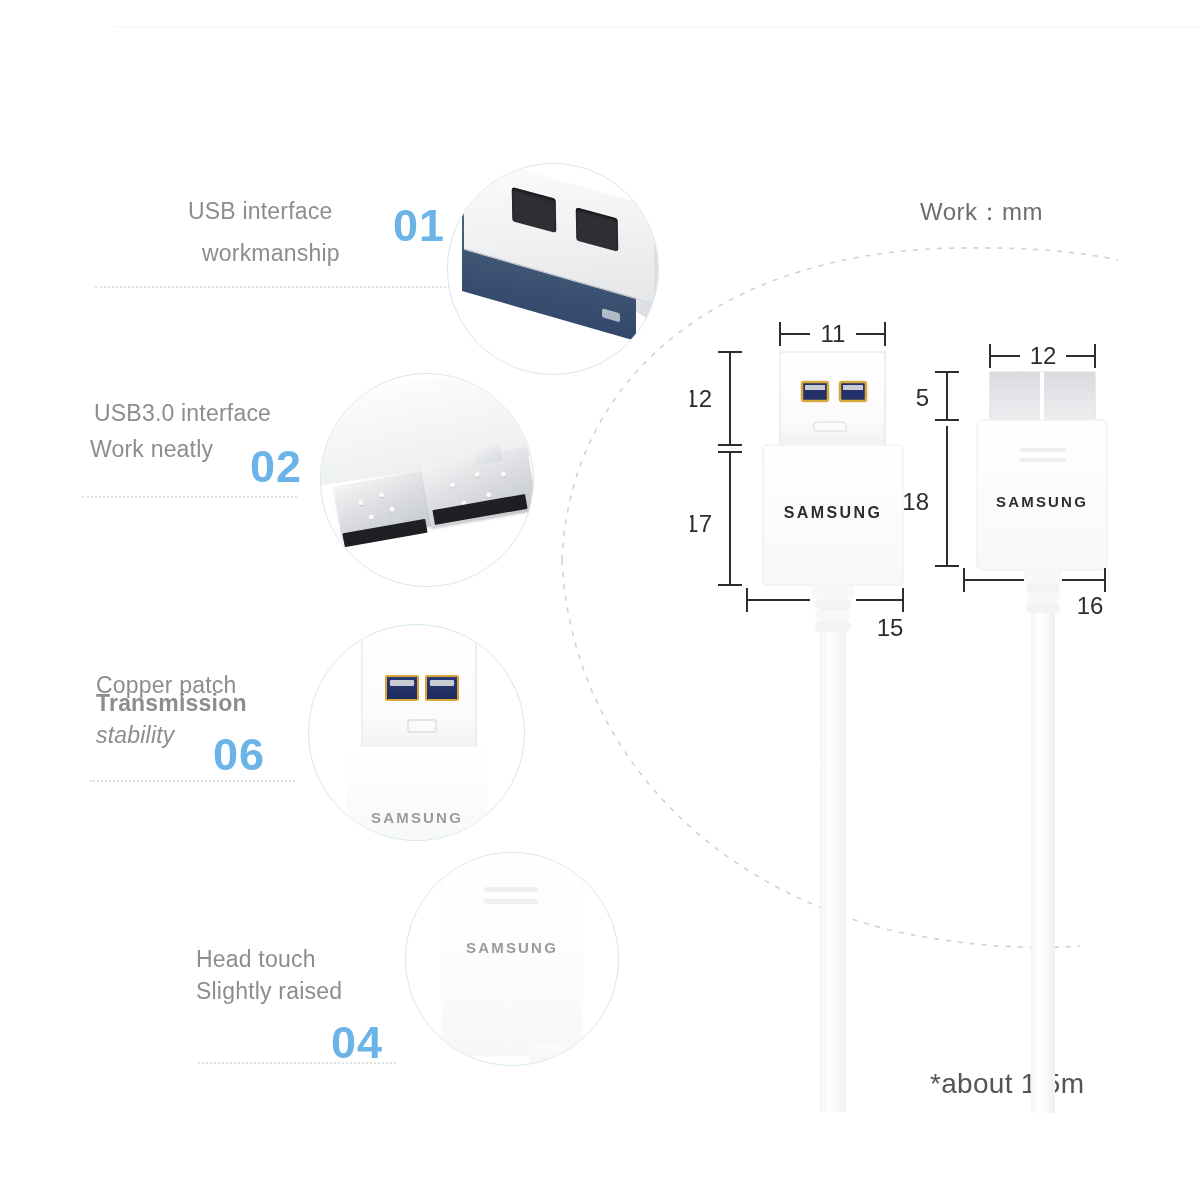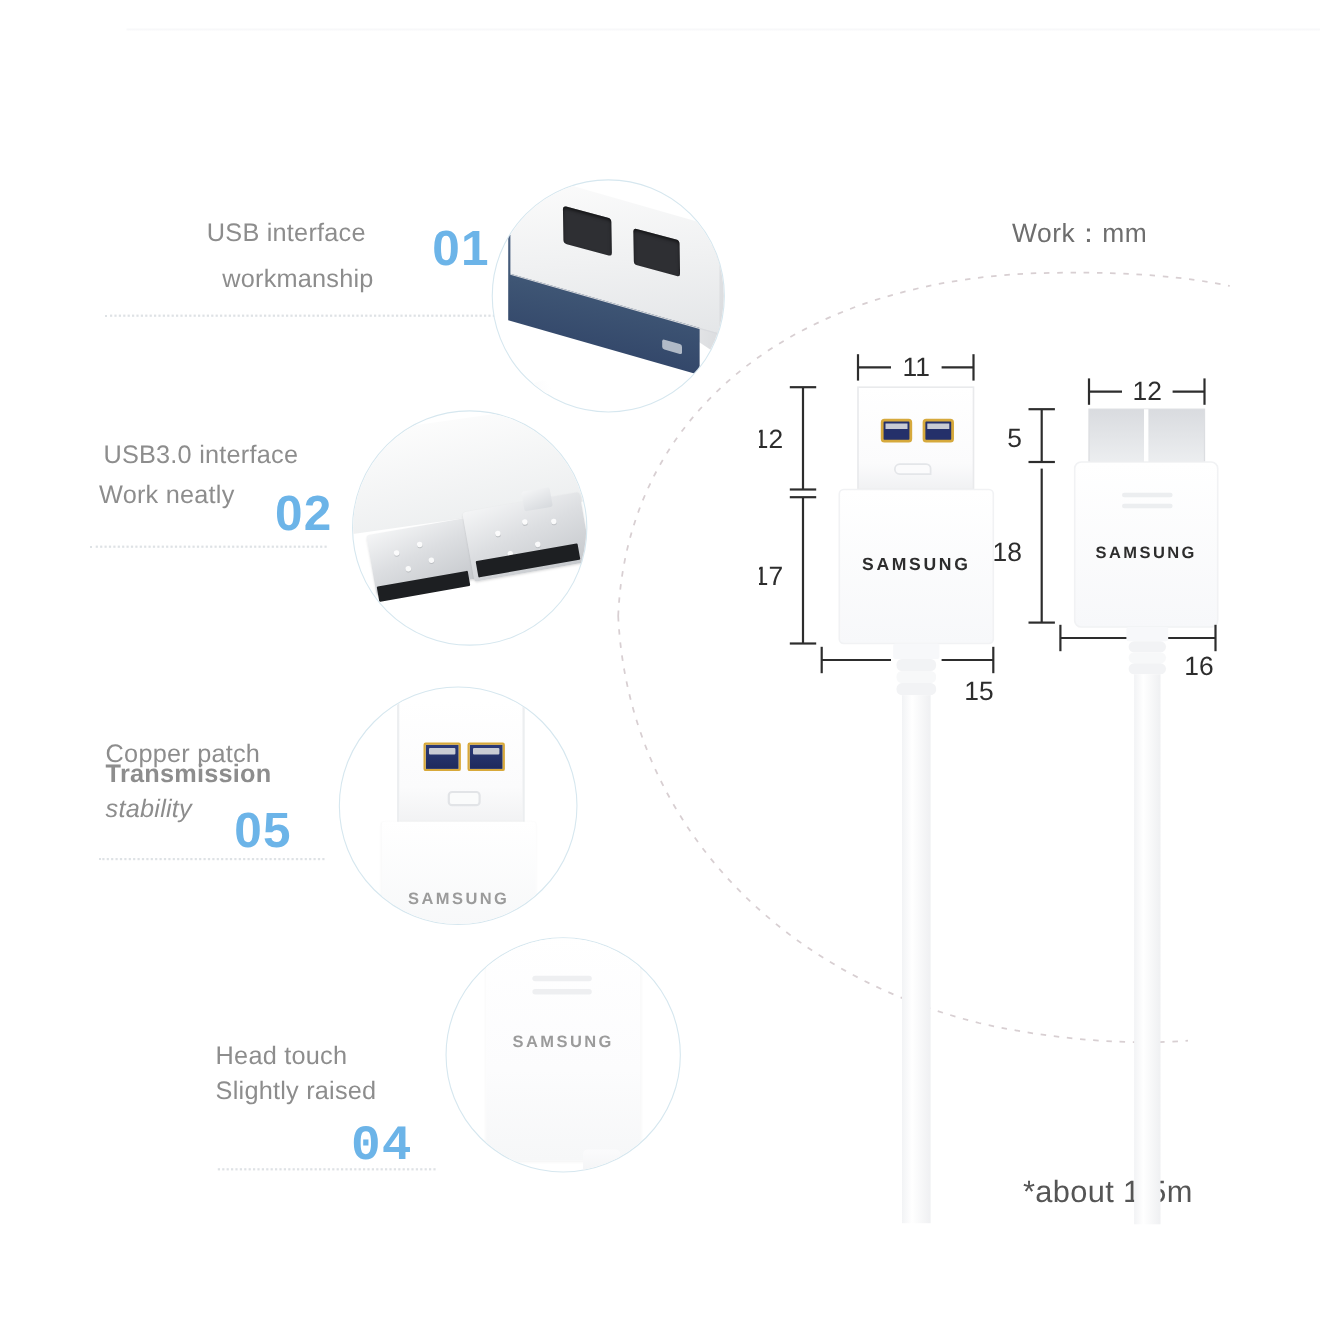--- a/index.html
+++ b/index.html
@@ -63,21 +63,21 @@
   #feature3 .l1{position:absolute;left:0;top:14px;}
   #feature3 .l2{position:absolute;left:0;top:32px;font-weight:bold;}
   #feature3 .l3{position:absolute;left:0;top:64px;font-style:italic;}
   #feature3 .fnum{position:absolute;left:117px;top:82px;}
   #dot3{left:90px;top:780px;width:205px;}
 
   
   #feature4{left:196px;top:938px;}
   #feature4 .l1{position:absolute;left:0;top:0;}
   #feature4 .l2{position:absolute;left:0;top:32px;}
-  #feature4 .fnum{position:absolute;left:123px;top:82px;font-family:Liberation Mono, monospace;}
+  #feature4 .fnum{position:absolute;left:135px;top:82px;}
   #dot4{left:198px;top:1062px;width:198px;}
 
   
   .photo-circle{
     position:absolute;border-radius:50%;
     border:1px solid #d6e7ef;
     overflow:hidden;background:#fff;
   }
   .photo-circle .inner{position:absolute;inset:0;}
 
@@ -272,21 +272,21 @@
         <span class="dimple" style="left:60px;top:38px"></span>
       </div>
       <div class="pins pinsB"></div>
     </div>
   </div>
 
   <div class="feature" id="feature3">
     <div class="ftext l1">Copper patch</div>
     <div class="ftext l2">Transmission</div>
     <div class="ftext l3">stability</div>
-    <div class="fnum">05</div>
+    <div class="fnum">06</div>
   </div>
   <div class="dotline" id="dot3"></div>
 
   <div class="photo-circle" id="circle3">
     <div class="inner">
       <div class="usbA-front">
         <div class="ua-shell">
           <div class="ua-contact c1"></div>
           <div class="ua-contact c2"></div>
           <div class="ua-notch"></div>

